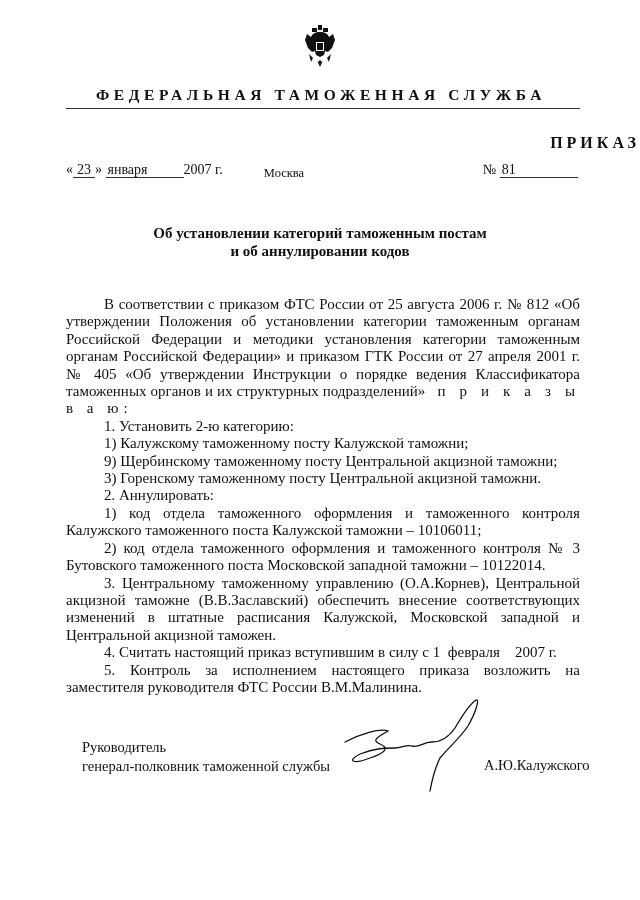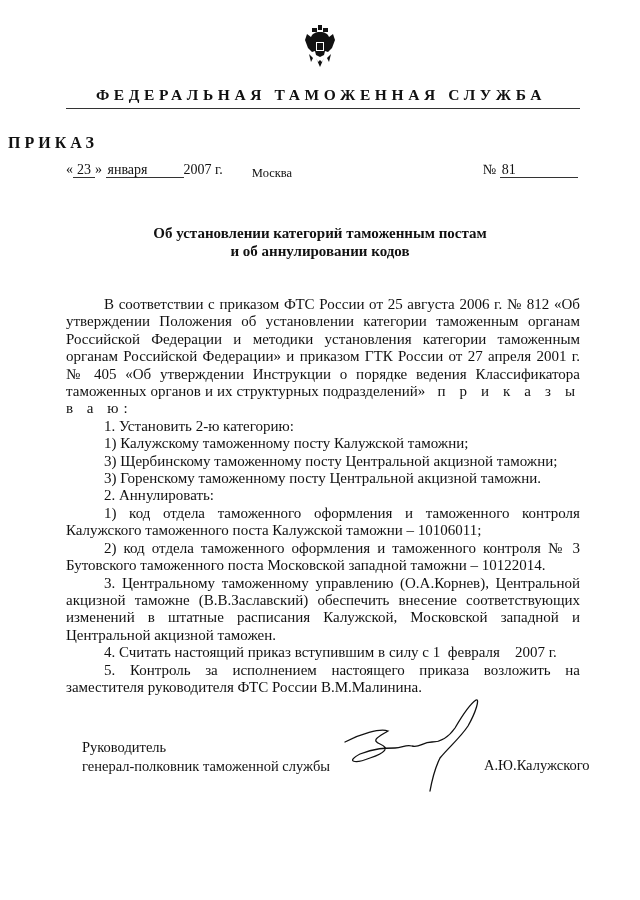--- a/index.html
+++ b/index.html
@@ -7,27 +7,27 @@
       width: 640px; height: 900px; position: relative; overflow: hidden;
       font-family: "Liberation Serif", "DejaVu Serif", serif; color: #111;
     }
     .emblem { position: absolute; left: 303px; top: 24px; width: 34px; height: 46px; }
     .agency {
       position: absolute; left: 0; width: 640px; top: 86px; text-align: center;
       font-weight: bold; font-size: 15.5px; letter-spacing: 4.6px; padding-left: 2px; box-sizing: border-box;
     }
     .rule { position: absolute; left: 66px; width: 514px; top: 108px; border-top: 1.3px solid #333; }
     .order-title {
-      position: absolute; left: 0; width: 640px; top: 134px; text-align: left;
+      position: absolute; left: 0; width: 640px; top: 134px; text-align: right;
       font-weight: bold; font-size: 16px; letter-spacing: 4px; padding-left: 8px; box-sizing: border-box;
     }
     .date-line { position: absolute; left: 66px; top: 151px; font-size: 14px; white-space: nowrap; }
     .u { display: inline-block; border-bottom: 1px solid #333; line-height: 14px; text-align: center; margin-top: 12px; }
     .num-line { position: absolute; left: 483px; top: 151px; font-size: 14px; white-space: nowrap; }
-    .city { position: absolute; left: 4px; width: 536px; top: 166px; text-align: center; font-size: 12.5px; }
+    .city { position: absolute; left: 16px; width: 536px; top: 166px; text-align: center; font-size: 12.5px; }
     .subject {
       position: absolute; left: 0; width: 640px; top: 224px; text-align: center;
       font-weight: bold; font-size: 15px; line-height: 18px;
     }
     .body-text {
       position: absolute; left: 66px; width: 514px; top: 296px;
       font-size: 15px; line-height: 17.4px; text-align: justify;
     }
     .body-text p { margin: 0; }
     .ind { text-indent: 38px; }
@@ -72,21 +72,21 @@
 
 <div class="subject">
   <div>Об установлении категорий таможенным постам</div>
   <div>и об аннулировании кодов</div>
 </div>
 
 <div class="body-text">
   <p class="ind"><span>В соответствии с приказом ФТС России от 25 августа 2006 г. № 812 «Об утверждении Положения об установлении категории таможенным органам Российской Федерации и методики установления категории таможенным органам Российской Федерации» и приказом ГТК России от 27 апреля 2001 г. № 405 «Об утверждении Инструкции о порядке ведения Классификатора таможенных органов и их структурных подразделений»</span>&nbsp;&nbsp; <span class="sp">п р и к а з ы в а ю:</span></p>
   <p class="ind">1. Установить 2-ю категорию:</p>
   <p class="ind">1) Калужскому таможенному посту Калужской таможни;</p>
-  <p class="ind">3) Щербинскому таможенному  посту Центральной акцизной таможни;</p>
+  <p class="ind">9) Щербинскому таможенному  посту Центральной акцизной таможни;</p>
   <p class="ind">3) Горенскому таможенному посту Центральной акцизной таможни.</p>
   <p class="ind">2. Аннулировать:</p>
   <p class="ind">1) код отдела таможенного оформления и таможенного контроля Калужского таможенного поста Калужской таможни – 10106011;</p>
   <p class="ind">2) код отдела таможенного оформления и таможенного контроля № 3 Бутовского таможенного поста Московской западной таможни – 10122014.</p>
   <p class="ind">3. Центральному таможенному управлению (О.А.Корнев), Центральной акцизной таможне (В.В.Заславский) обеспечить внесение соответствующих изменений в штатные расписания Калужской, Московской западной и Центральной акцизной таможен.</p>
   <p class="ind" style="white-space:pre">4. Считать настоящий приказ вступившим в силу с 1  февраля    2007 г.</p>
   <p class="ind">5. Контроль за исполнением настоящего приказа возложить на заместителя руководителя ФТС России В.М.Малинина.</p>
 </div>
 
 <div class="sign-left">

